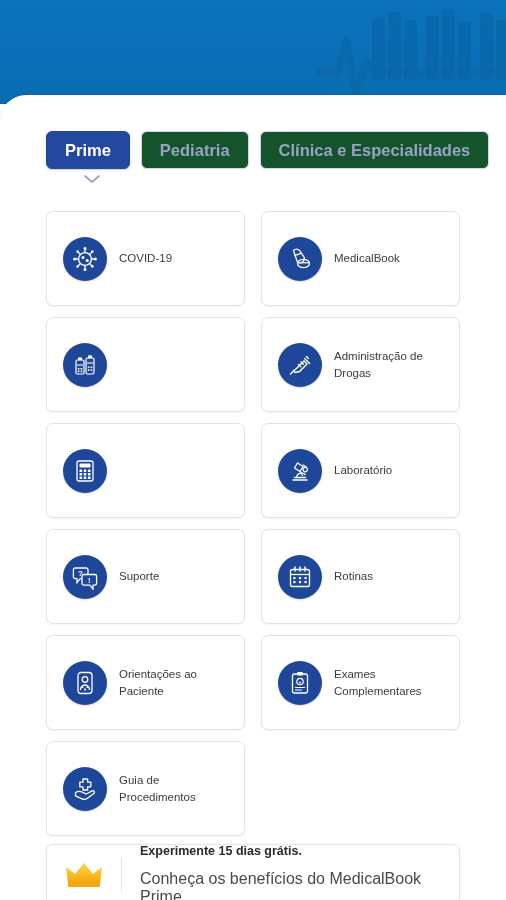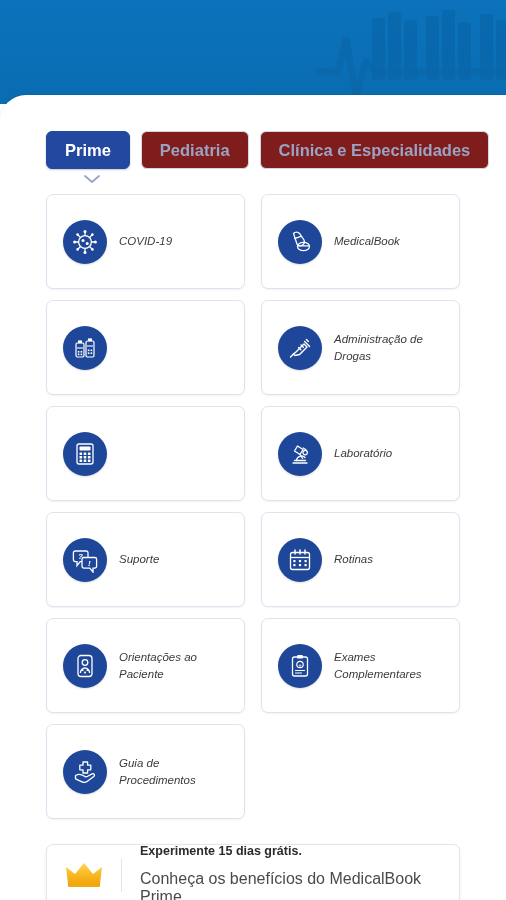--- a/index.html
+++ b/index.html
@@ -68,45 +68,44 @@
     flex: 0 0 auto;
     height: 38px;
     display: flex;
     align-items: center;
     justify-content: center;
     padding: 0 18px;
     border-radius: 6px;
     font-size: 16.5px;
     font-weight: bold;
     white-space: nowrap;
-    background: #7f1d1d;
+    background: #14532d;
     border: 1px solid #d2d6e6;
     color: #9aa3c4;
   }
   .tab.active {
     background: #22499f;
     border-color: #22499f;
     color: #ffffff;
     box-shadow: 0 1px 2px rgba(0,0,0,0.22);
   }
   .tab-chevron {
     position: absolute;
     left: 83px; top: 79px;
     width: 18px; height: 10px;
   }
 
   
   .grid {
     position: absolute;
-    left: 46px; top: 99px;
+    left: 46px; top: 116px;
     width: 414px;
     display: flex;
     flex-wrap: wrap;
     gap: 11px 16px;
-    font-style: italic;
   }
   .card {
     width: 199px;
     height: 95px;
     background: #ffffff;
     border: 1px solid #dfe3f0;
     border-radius: 7px;
     box-shadow: 0 1px 2px rgba(60,70,110,0.07);
     display: flex;
     align-items: center;

